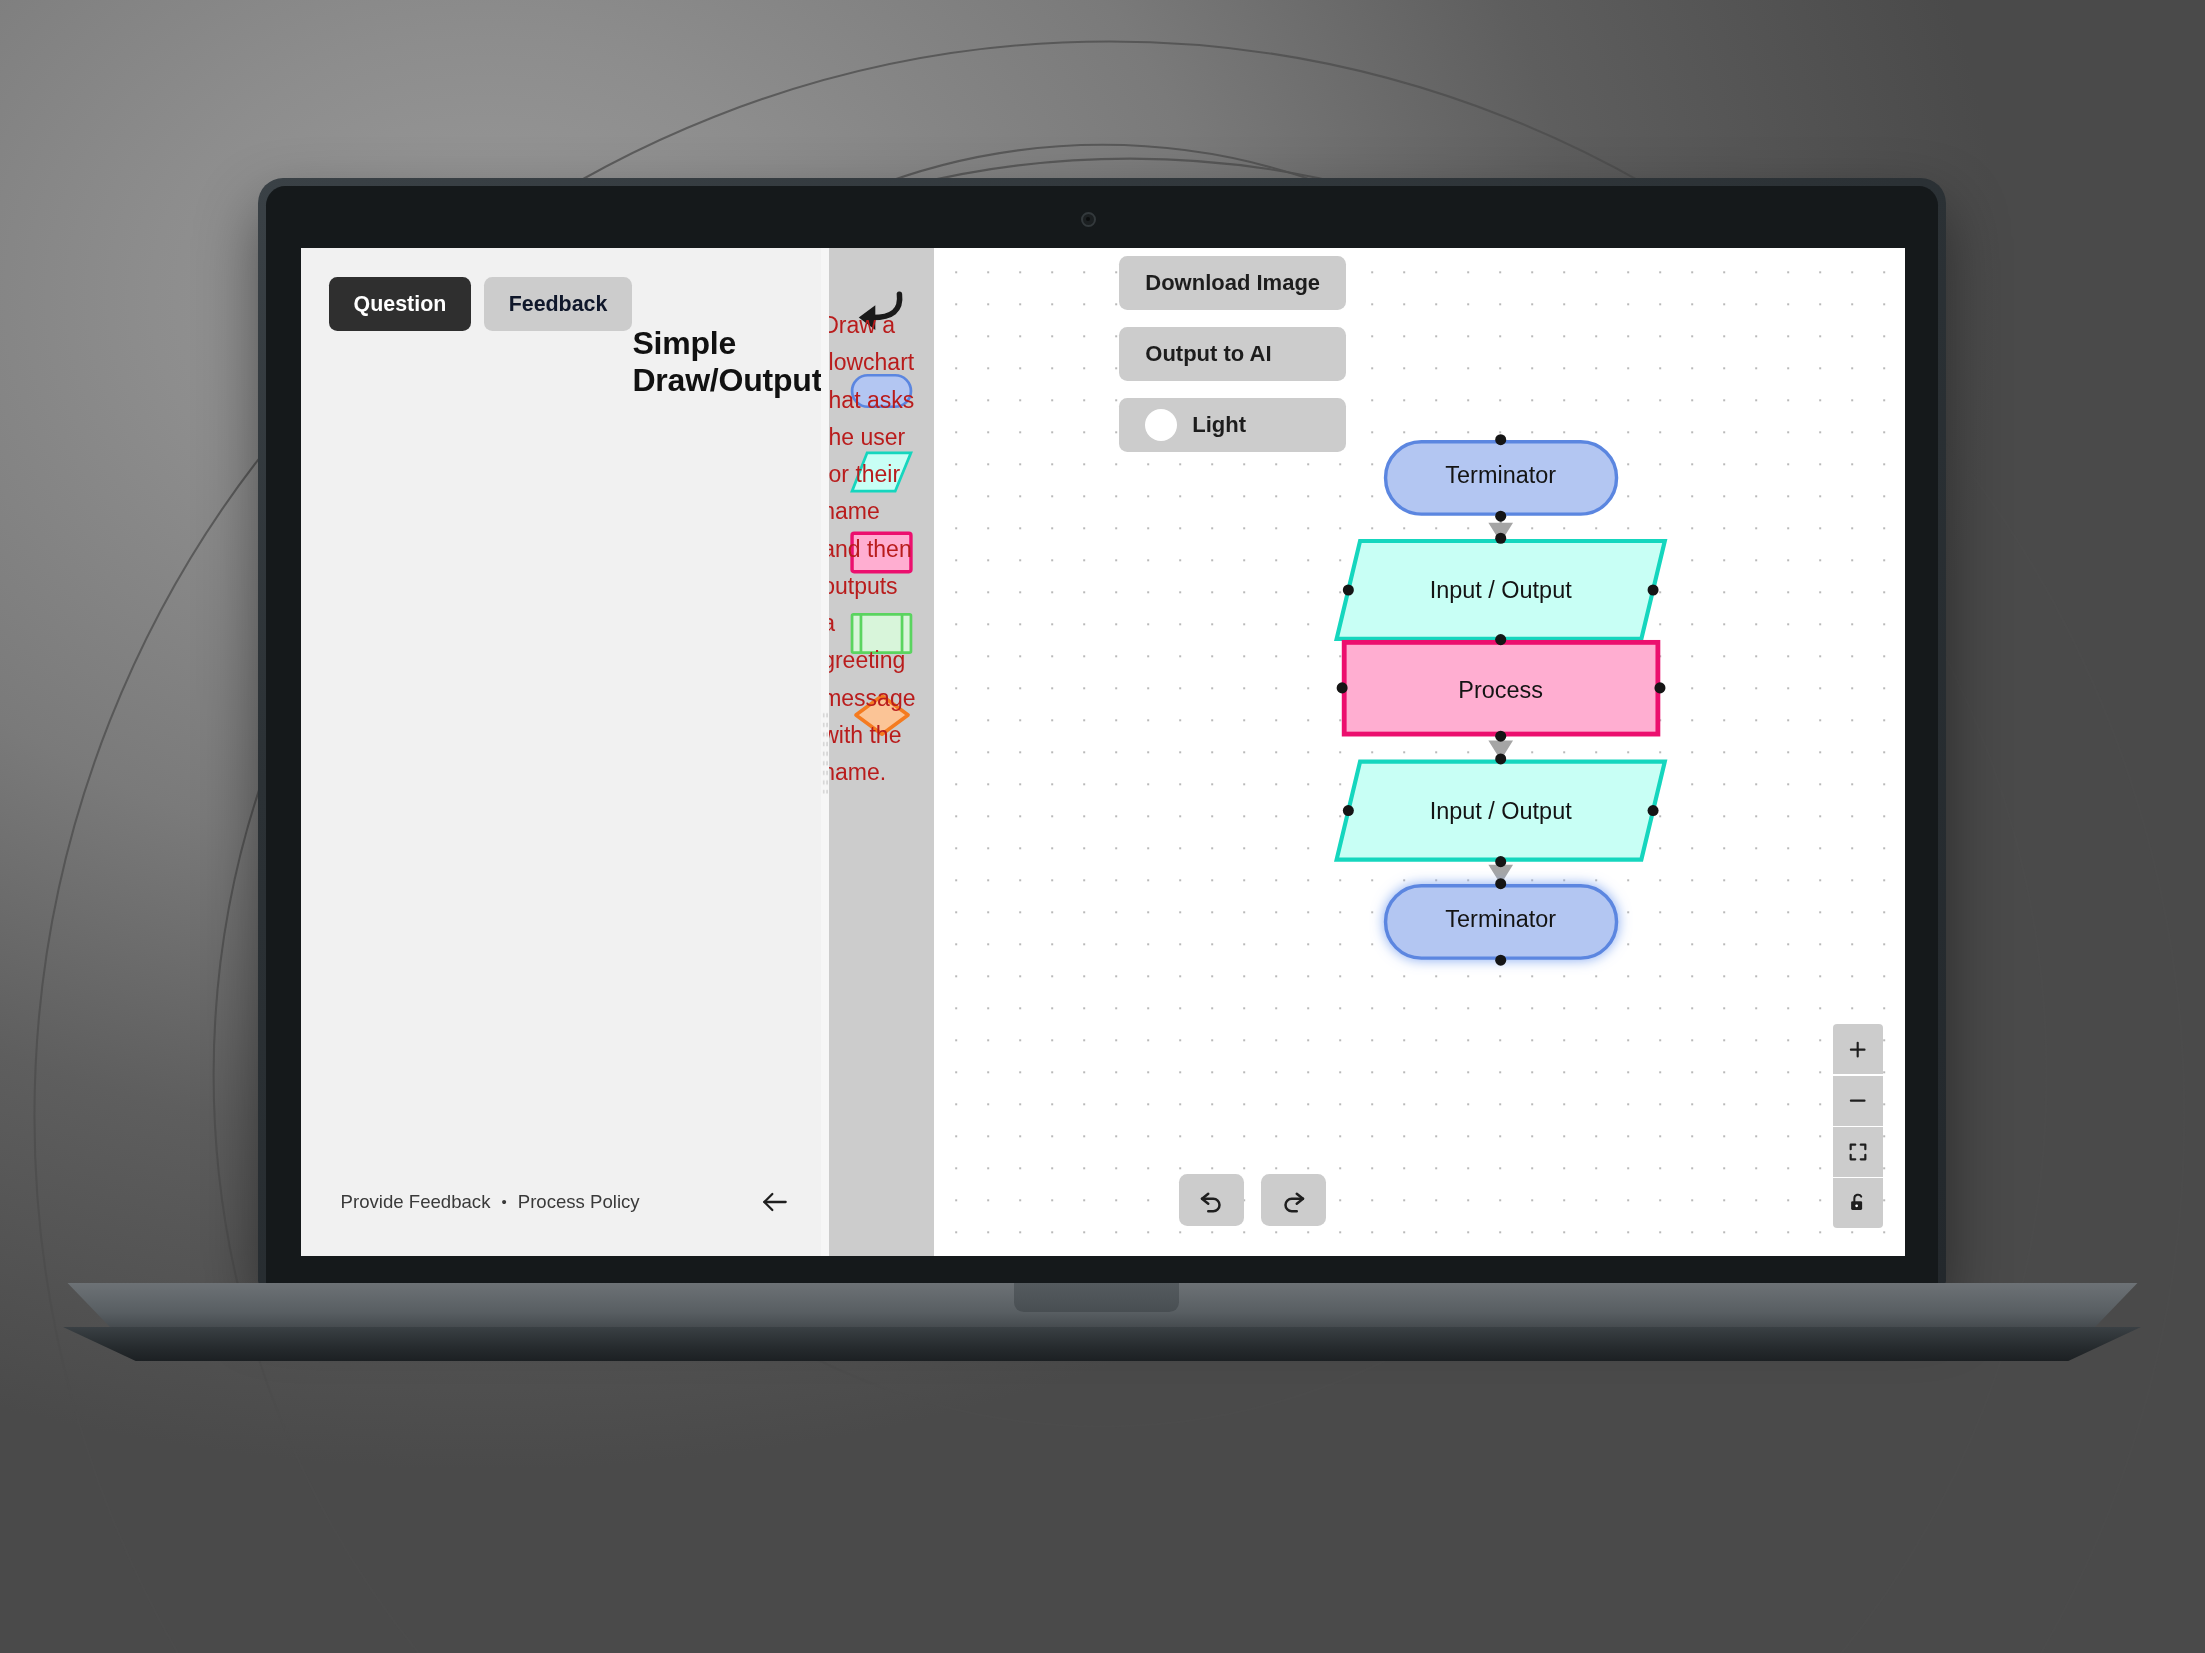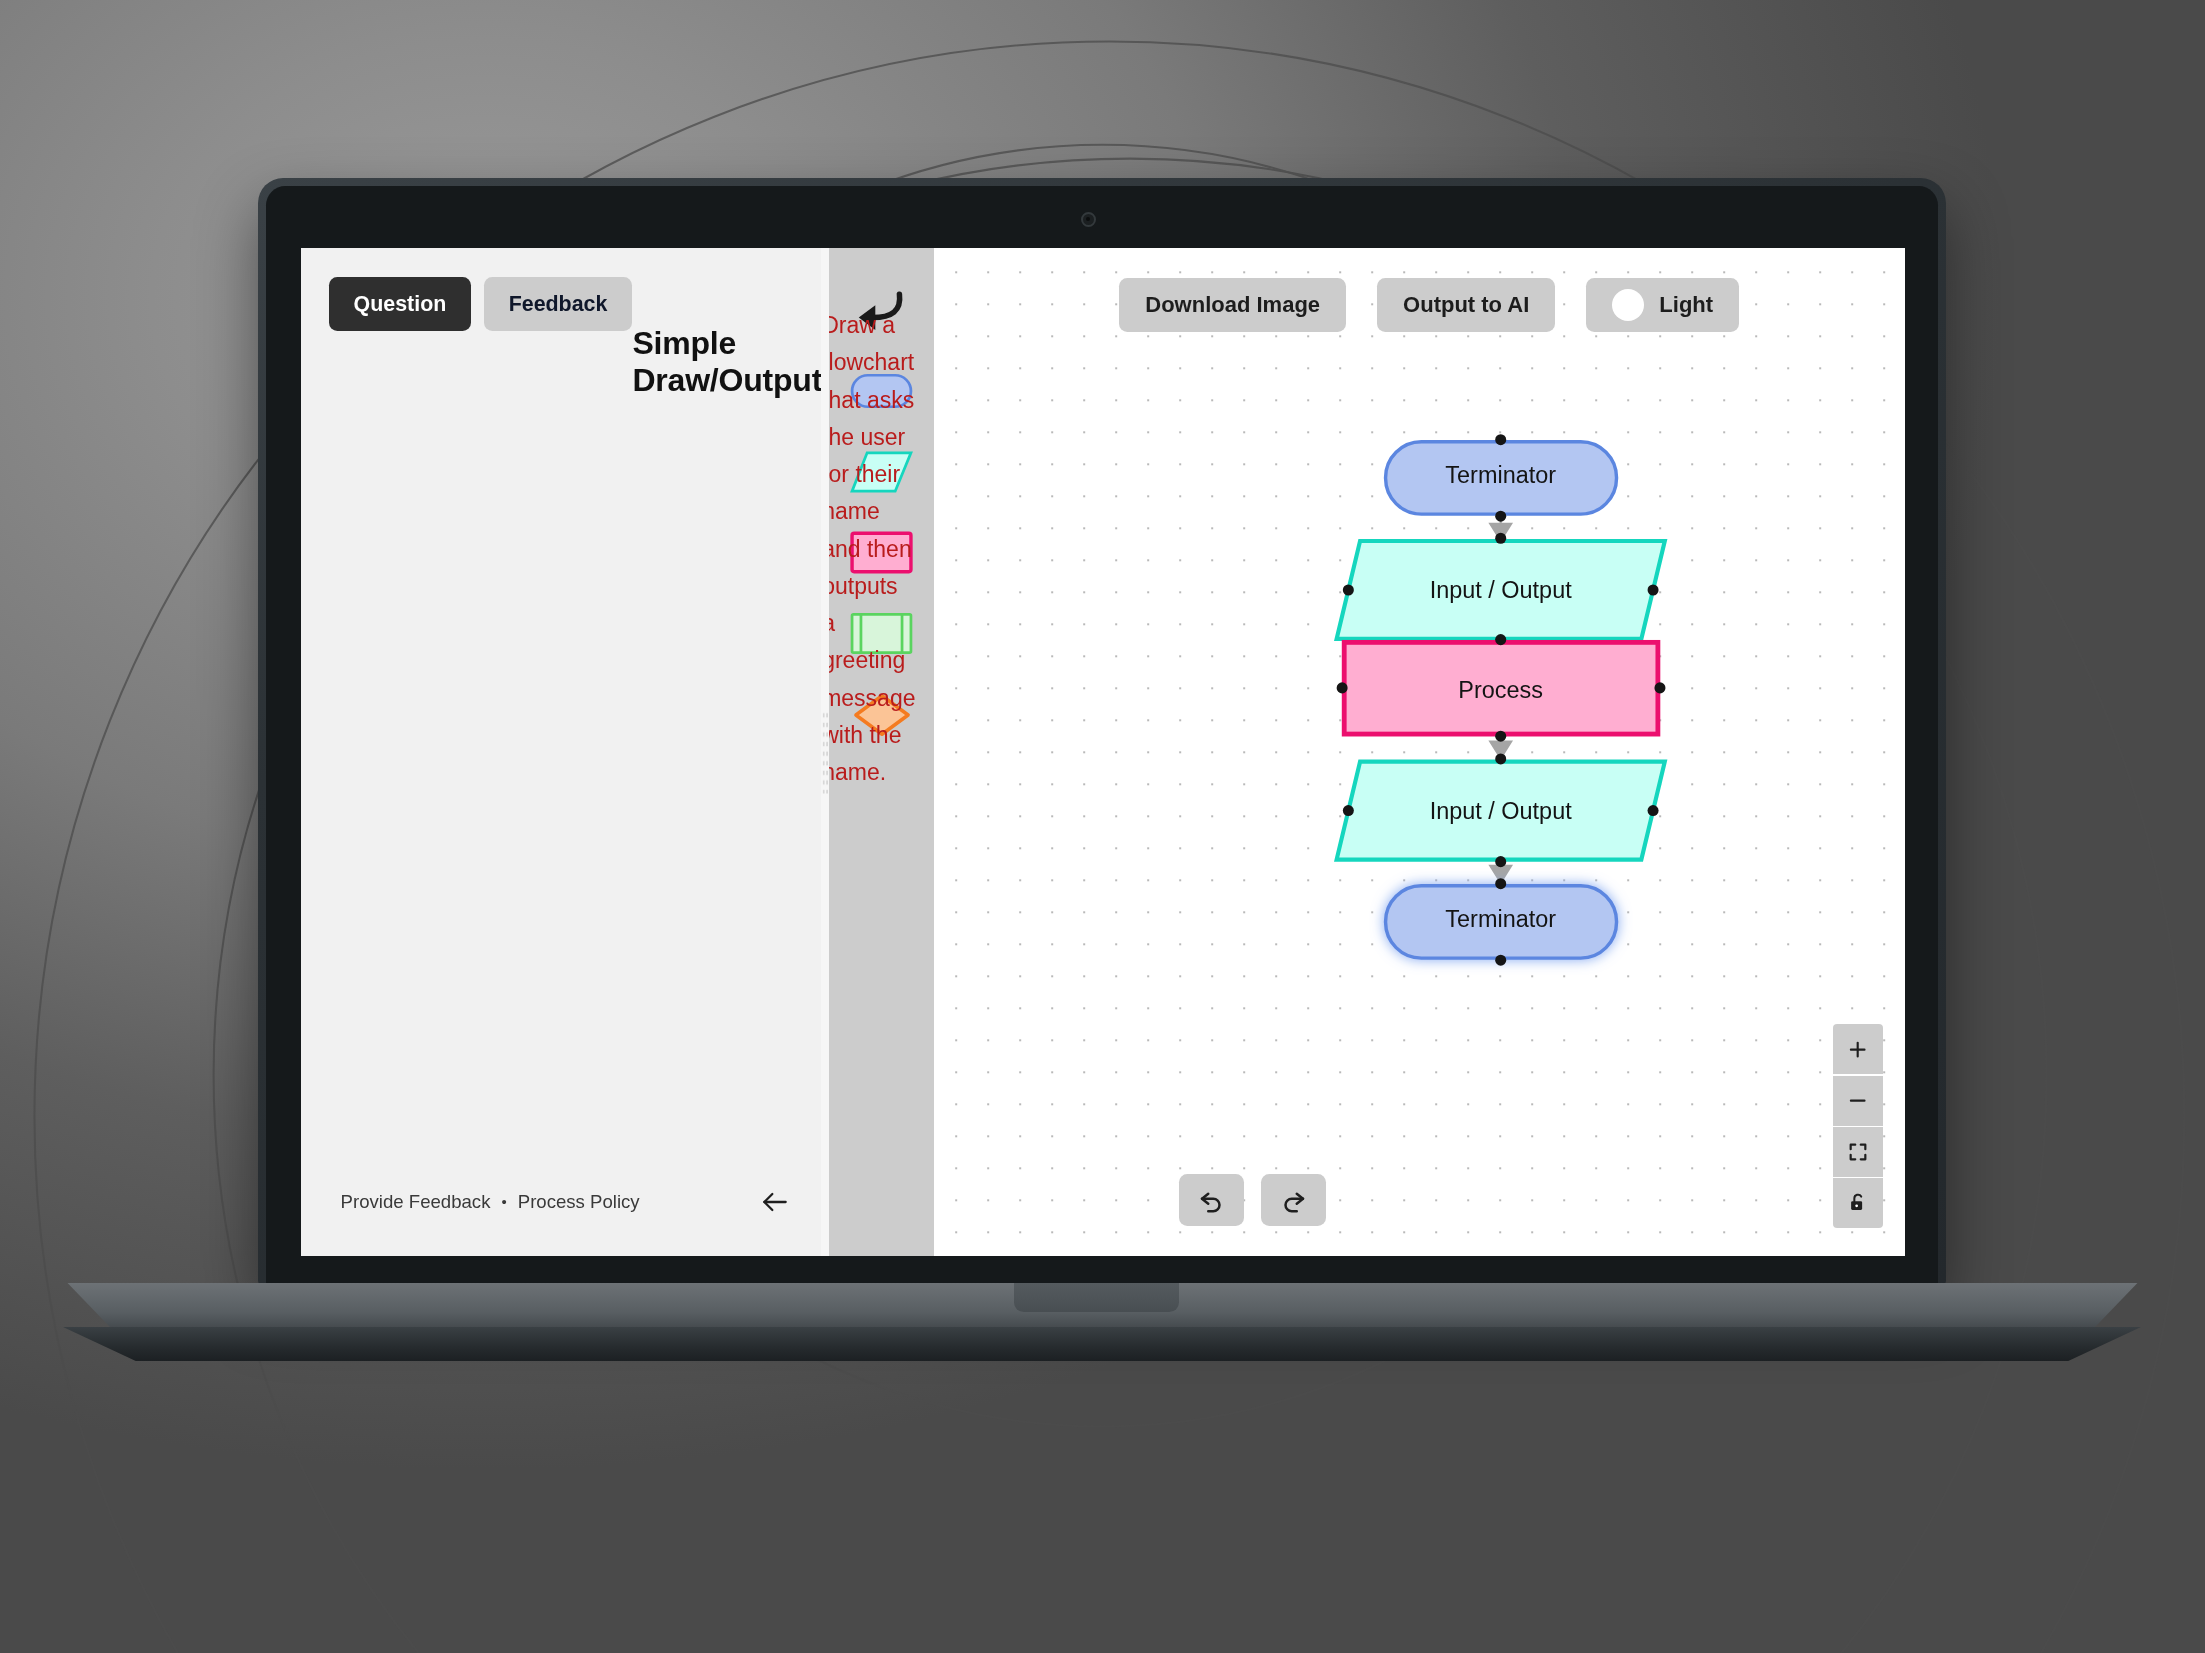--- a/index.html
+++ b/index.html
@@ -231,24 +231,25 @@
     background-image: radial-gradient(#b9b9b9 1.1px, transparent 1.2px);
     background-size: 32px 32px;
     background-position: 6.2px 8.3px;
     overflow: hidden;
   }
 
   
   #canvas-toolbar {
     position: absolute;
     left: 185px;
-    top: 30px;
-    display: flex;
-    gap: 31px;
+    top: 8px;
+    display: flex;
+    gap: 17px;
     z-index: 5;
+    flex-direction: column;
   }
   .tb-btn {
     background: #cccccc;
     border: none;
     border-radius: 8.3px;
     height: 54px;
     padding: 0 26px;
     font-size: 22px;
     font-weight: bold;
     color: #1d1d1d;

